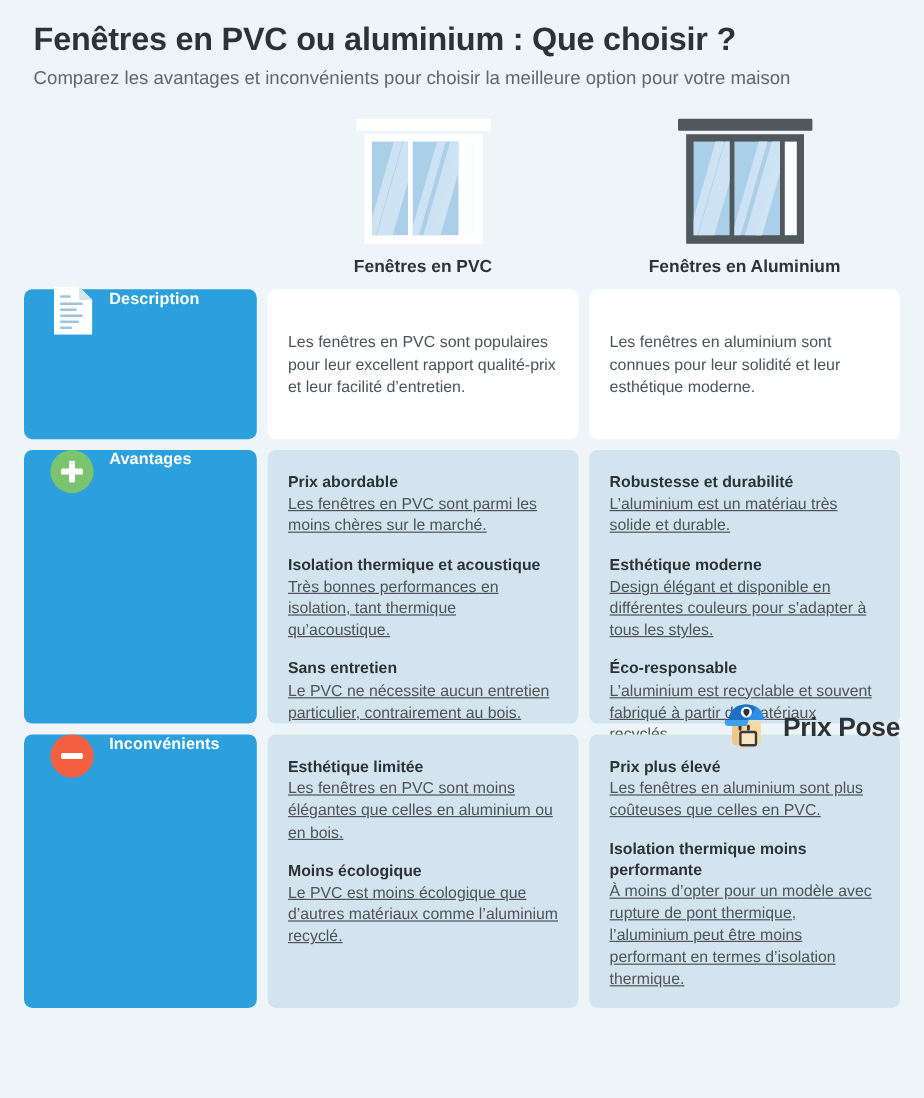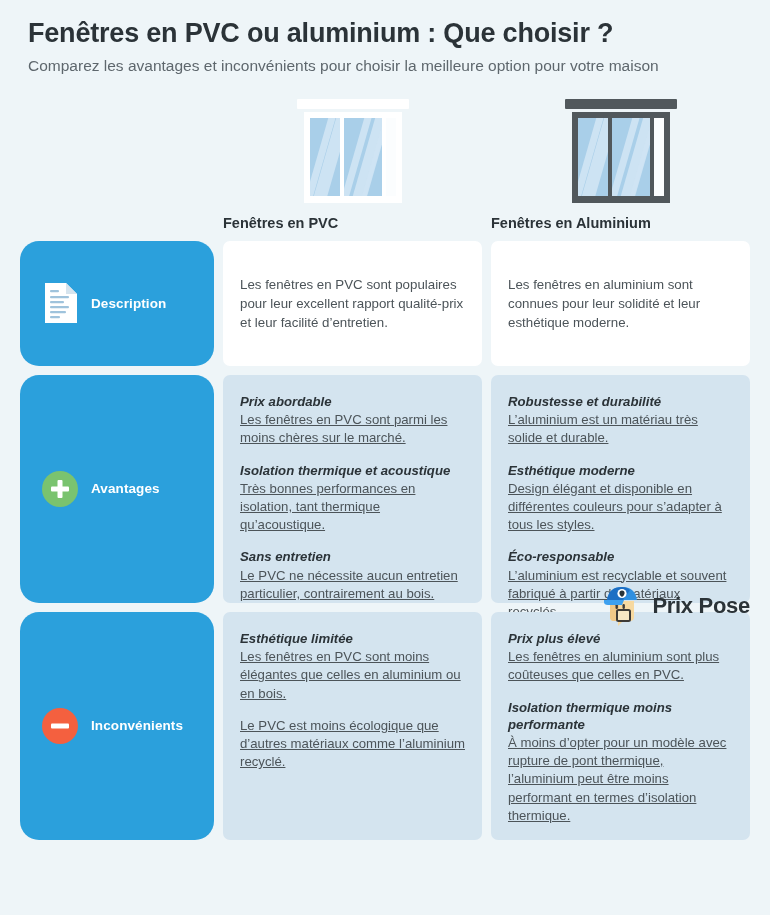--- a/index.html
+++ b/index.html
@@ -46,21 +46,21 @@
 
   
   .colheads {
     display: flex;
     margin-top: 12px;
   }
   .colheads .spacer { width: 194px; flex: none; }
   .colhead {
     flex: 1;
     margin-left: 9px;
-    text-align: left;
+    text-align: center;
   }
   .colhead:first-of-type { margin-left: 0; }
 
   .window-art {
     height: 108px;
     display: flex;
     align-items: flex-end;
     justify-content: center;
   }
 
@@ -121,23 +121,22 @@
 
   .row {
     display: flex;
     margin-bottom: 9px;
   }
 
   .label-card {
     width: 194px;
     flex: none;
     background: #2ba0dc;
-    border-radius: 19px;
-    display: flex;
-    align-items: center;
+    border-radius: 7px;
+    display: flex;
     padding-left: 22px;
   }
   .label-card .badge-icon {
     flex: none;
     width: 36px; height: 36px;
     display: flex; align-items: center; justify-content: center;
     margin-right: 13px;
   }
   .label-card .label-text {
     font-size: 13.5px;
@@ -162,21 +161,20 @@
   }
 
   .point { margin-bottom: 14px; }
   .point:last-child { margin-bottom: 12px; }
   .point-title {
     font-size: 13.2px;
     font-weight: bold;
     color: #2b3338;
     line-height: 1.3;
     margin-bottom: 1px;
-    font-style: italic;
   }
   .point-body {
     font-size: 13.2px;
     line-height: 1.38;
     color: #4c5459;
     text-decoration: underline;
   }
 
   .row-description { height: 125px; }
   .row-advantages  { height: 228px; }
@@ -345,20 +343,21 @@
         </span>
         <span class="label-text">Inconvénients</span>
       </div>
 
       <div class="cell tinted">
         <div class="point">
           <div class="point-title">Esthétique limitée</div>
           <div class="point-body">Les fenêtres en PVC sont moins élégantes que celles en aluminium ou en bois.</div>
         </div>
         <div class="point">
+          <div class="point-title">Moins écologique</div>
           <div class="point-body">Le PVC est moins écologique que d’autres matériaux comme l’aluminium recyclé.</div>
         </div>
       </div>
 
       <div class="cell tinted">
         <div class="point">
           <div class="point-title">Prix plus élevé</div>
           <div class="point-body">Les fenêtres en aluminium sont plus coûteuses que celles en PVC.</div>
         </div>
         <div class="point">

